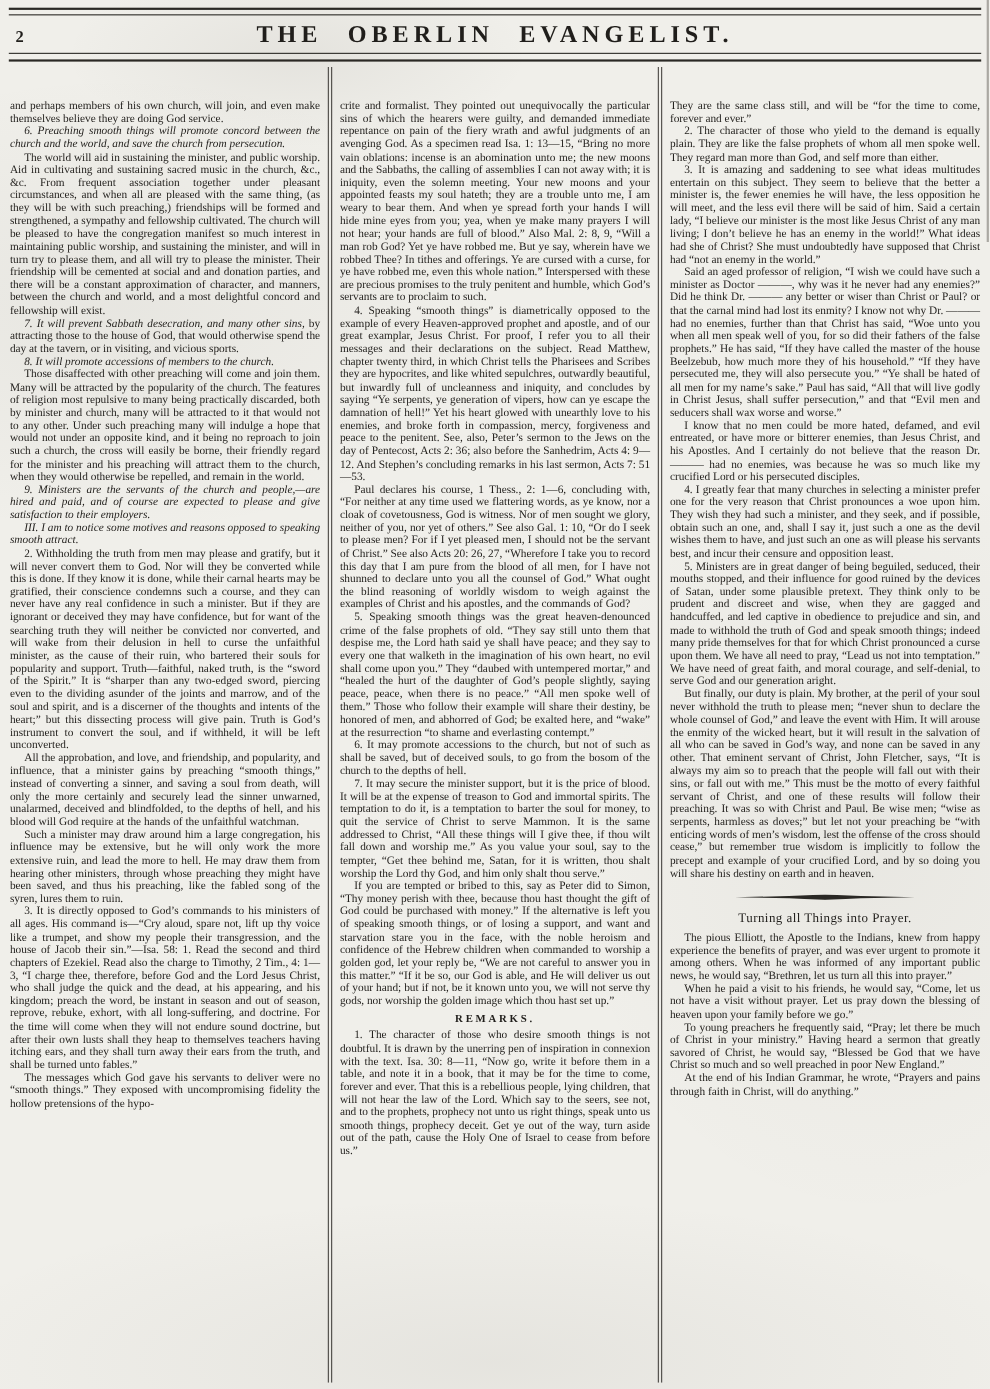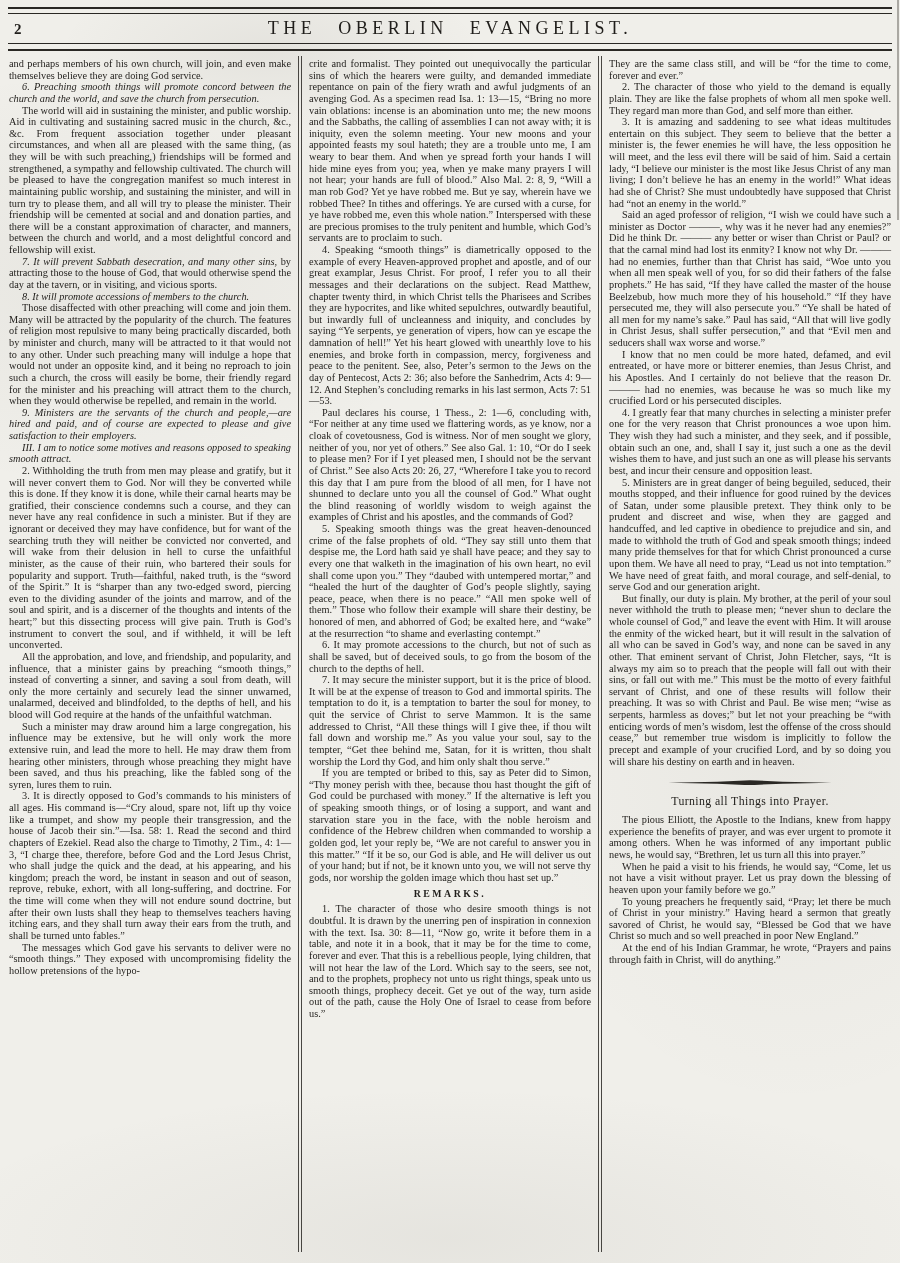--- a/index.html
+++ b/index.html
@@ -20,31 +20,31 @@
     color:var(--ink);
   }
   .page{width:900px;height:1263px;box-sizing:border-box;padding:7px 6px 6px 6px;position:relative;}
   .page::after{content:"";position:absolute;top:0;right:1px;width:2px;height:220px;background:rgba(40,36,30,.35);}
 
   .double-rule{height:4px;border-top:2.4px solid var(--rule);border-bottom:1.1px solid var(--rule);margin:0 2px;}
   .mid-rule{height:5px;border-top:1.2px solid var(--rule);border-bottom:2.2px solid var(--rule);margin:1px 2px 0 2px;}
 
   .masthead{display:grid;grid-template-columns:1fr auto 1fr;align-items:baseline;padding:4px 8px 3px 8px;}
   .page-number{font-size:15px;font-weight:bold;justify-self:start;}
-  .paper-title{margin:0;font-size:18px;font-weight:normal;letter-spacing:4.5px;word-spacing:13px;justify-self:center;white-space:nowrap;}
+  .paper-title{margin:0;font-size:22px;font-weight:bold;letter-spacing:4.5px;word-spacing:13px;justify-self:center;white-space:nowrap;}
 
   .columns{display:flex;align-items:stretch;margin-top:5px;height:1196px;overflow:hidden;}
   .col{flex:1 1 0;min-width:0;overflow:hidden;padding:2px 3px 0 3px;}
   .col-divider{flex:0 0 2px;border-left:1.1px solid rgba(42,40,36,.85);border-right:1.1px solid rgba(42,40,36,.85);margin:0 4px;}
 
   .para{
     margin:0;font-size:10.3px;line-height:11.62px;text-align:justify;text-indent:13px;
     -webkit-hyphens:auto;hyphens:auto;
   }
-  .para.noindent{text-indent:0;}
+  .para.noindent{text-indent:0;margin-top:28px;}
   .para em{}
 
   .remarks-head{margin:5px 0 4px 0;font-size:9.8px;font-weight:bold;text-align:center;letter-spacing:2.5px;font-style:normal;}
   .article-head{margin:9px 0 5px 0;font-size:11.8px;font-weight:normal;text-align:center;letter-spacing:.4px;}
 
   .swell-rule{
     width:58%;height:5px;margin:13px auto 2px auto;background:var(--rule);
     clip-path:polygon(0% 50%, 30% 30%, 50% 0%, 70% 30%, 100% 50%, 70% 70%, 50% 100%, 30% 70%);
   }
 </style>

